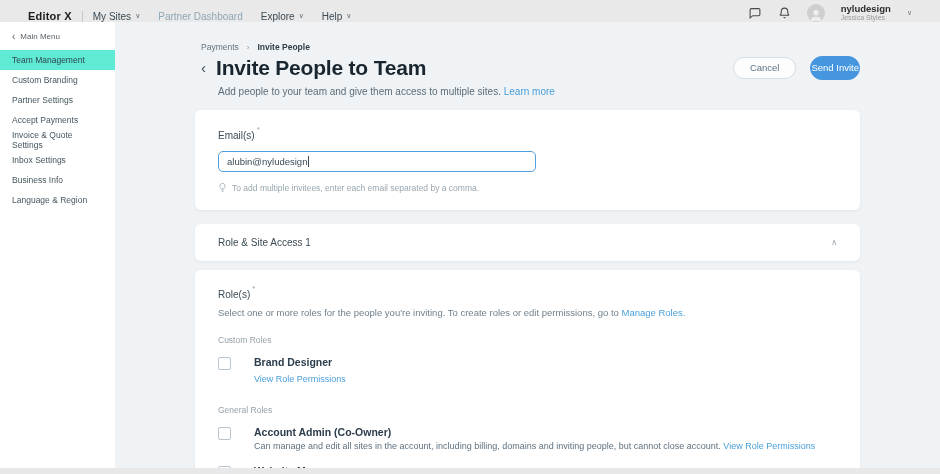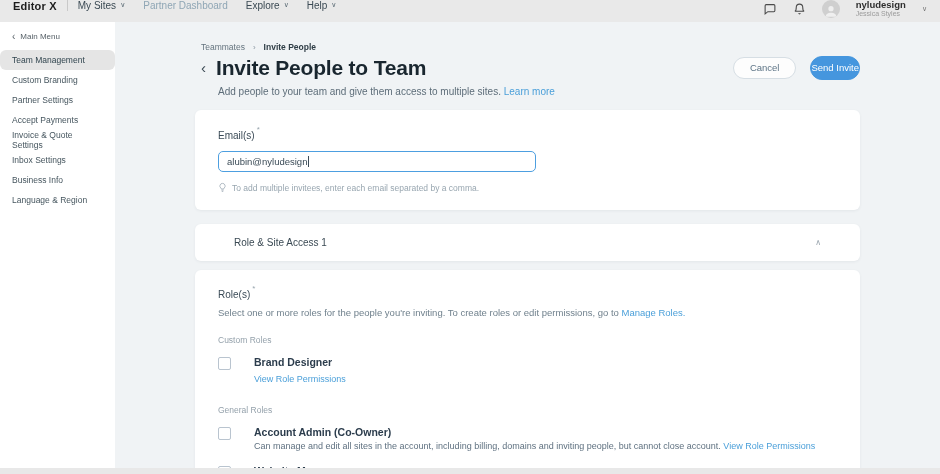--- a/index.html
+++ b/index.html
@@ -2,41 +2,41 @@
 <html><head>
 <meta charset="utf-8">
 <style>
   * { margin:0; padding:0; box-sizing:border-box; }
   html,body { width:940px; height:474px; overflow:hidden; background:#f0f3f5;
               font-family:"Liberation Sans", sans-serif; }
   .stage { position:relative; width:940px; height:474px; overflow:hidden; background:#f0f3f5; }
 
   
   .topbar { position:absolute; top:0; left:0; width:100%; height:22px;
-            background:#e9e9e9; display:flex; align-items:flex-start; padding:0 13px; z-index:30; }
+            background:#e9e9e9; display:flex; align-items:flex-end; padding:0 28px; z-index:30; }
   .brand { font-size:11px; font-weight:700; color:#1c1c1c; letter-spacing:.2px; }
   .tb-divider { width:1px; height:11px; background:#c9c9c9; margin:0 10px; }
   .tb-item { font-size:10px; color:#3b4a54; margin-right:18px; display:flex; align-items:center; gap:4px; cursor:default; }
   .tb-item .chev { font-size:7px; color:#5a6a74; transform:translateY(-1px); }
   .tb-item.muted { color:#8fa6b5; }
   .tb-right { margin-left:auto; display:flex; align-items:center; gap:16px; }
   .tb-icon { display:flex; align-items:center; }
   .avatar { width:18px; height:18px; border-radius:50%; background:#cfcfcf; overflow:hidden;
             display:flex; align-items:flex-end; justify-content:center; }
   .account { line-height:1.05; }
   .account .acc-name { font-size:9.5px; color:#2e2e2e; font-weight:600; }
   .account .acc-user { font-size:7px; color:#9b9b9b; }
   .acc-chev { font-size:7px; color:#777; }
 
   
   .sidebar { position:absolute; top:22px; left:0; width:115px; bottom:0; background:#ffffff; z-index:20; }
   .side-back { display:flex; align-items:center; gap:5px; padding:10px 12px 9px; font-size:8px; color:#555f66; }
   .side-back .bk { font-size:10px; color:#555f66; line-height:8px; }
   .side-item { font-size:8.5px; color:#46565f; padding:0 12px; height:20px; display:flex; align-items:center; cursor:default; }
-  .side-item.selected { background:#e5e5e5; color:#31454f;border-radius:6px; }
+  .side-item.selected { background:#5eead4; color:#31454f; }
 
   
   .main { position:absolute; top:22px; left:115px; right:0; bottom:0; background:#f0f3f5; overflow:hidden; }
   .breadcrumb { position:absolute; left:86px; top:20px; font-size:8.5px; color:#64737e;
                 display:flex; align-items:center; gap:8px; }
   .breadcrumb .bc-sep { font-size:8px; color:#8a97a0; }
   .breadcrumb .bc-current { color:#2f3d46; font-weight:600; }
 
   .hdr-row { position:absolute; left:86px; top:34px; right:80px; display:flex; align-items:center; }
   .back-chev { font-size:15px; color:#3c4a54; margin-right:10px; line-height:14px; cursor:default; }
@@ -53,21 +53,21 @@
           box-shadow:0 1px 3px rgba(50,70,90,.07); }
   .card-email { top:88px; height:100px; padding:15px 23px; }
   .field-label { font-size:10px; color:#3b4b57; }
   .req { color:#98a5ae; font-size:8px; vertical-align:top; margin-left:2px; }
   .input-box { margin-top:8px; width:318px; height:21px; border:1.5px solid #4d9fe0; border-radius:5px;
                background:#fff; display:flex; align-items:center; padding:0 8px; }
   .input-box .val { font-size:9.5px; color:#3b4b57; }
   .caret { width:1px; height:11px; background:#3b4b57; margin-left:1px; }
   .hint-row { margin-top:10px; display:flex; align-items:center; gap:5px; font-size:8.5px; color:#98a6b0; }
 
-  .card-rolebar { top:202px; height:37px; display:flex; align-items:center; padding:0 39px; }
+  .card-rolebar { top:202px; height:37px; display:flex; align-items:center; padding:0 23px; }
   .rolebar-title { font-size:10px; color:#3b4a54; }
   .collapse-chev { margin-left:auto; font-size:8px; color:#9aa5ae; cursor:default; }
 
   .card-roles { top:248px; height:240px; padding:14px 23px; }
   .roles-desc { margin-top:5px; font-size:9.5px; color:#70818d; }
   .group-title { font-size:8.5px; color:#94a1ab; }
   .gt-custom { margin-top:17px; }
   .gt-general { margin-top:19px; }
   .role-row { display:flex; gap:23px; margin-top:11px; align-items:flex-start; }
   .checkbox { width:13px; height:13px; border:1px solid #b9c4cf; border-radius:2px; background:#fff;
@@ -140,21 +140,21 @@
     <div class="side-item">Accept Payments</div>
     <div class="side-item">Invoice &amp; Quote Settings</div>
     <div class="side-item">Inbox Settings</div>
     <div class="side-item">Business Info</div>
     <div class="side-item">Language &amp; Region</div>
   </div>
 
   <div class="main">
 
     <div class="breadcrumb">
-      <span>Teammates</span>
+      <span>Payments</span>
       <span class="bc-sep">›</span>
       <span class="bc-current">Invite People</span>
     </div>
 
     <div class="hdr-row">
       <span class="back-chev">‹</span>
       <span class="page-title">Invite People to Team</span>
       <span class="hdr-btns">
         <button class="btn btn-cancel">Cancel</button>
         <button class="btn btn-send">Send Invite</button>

